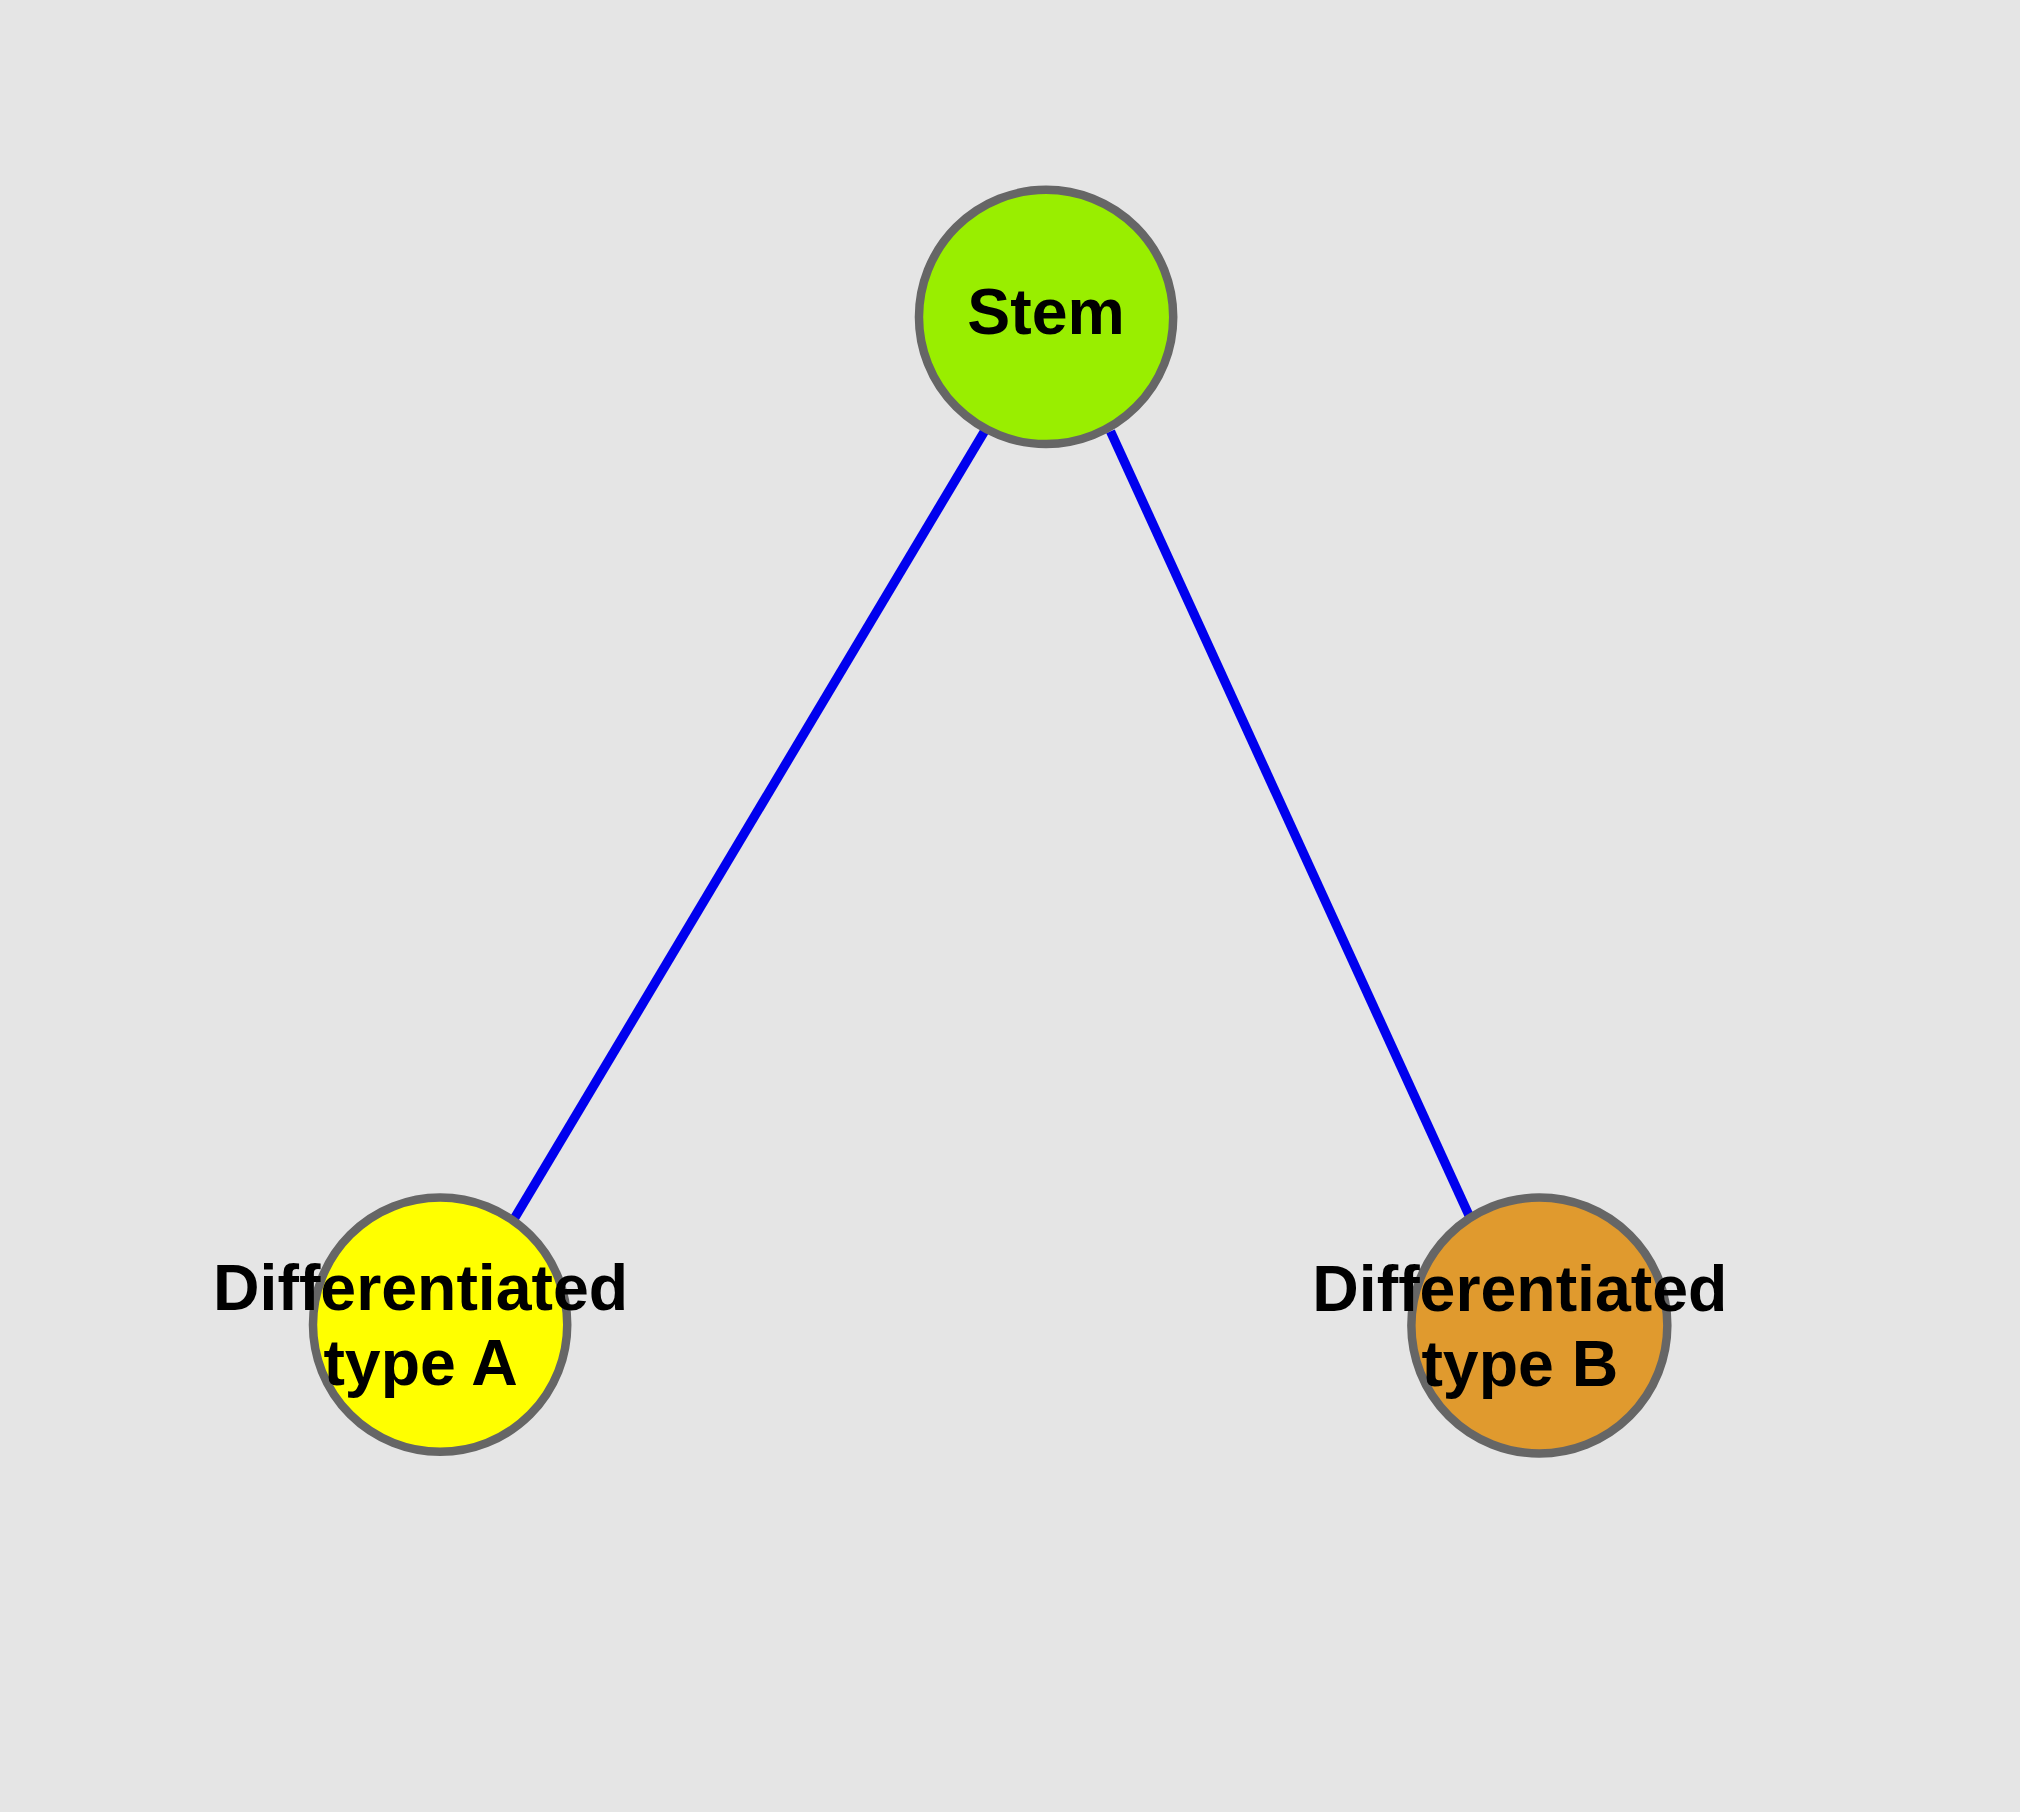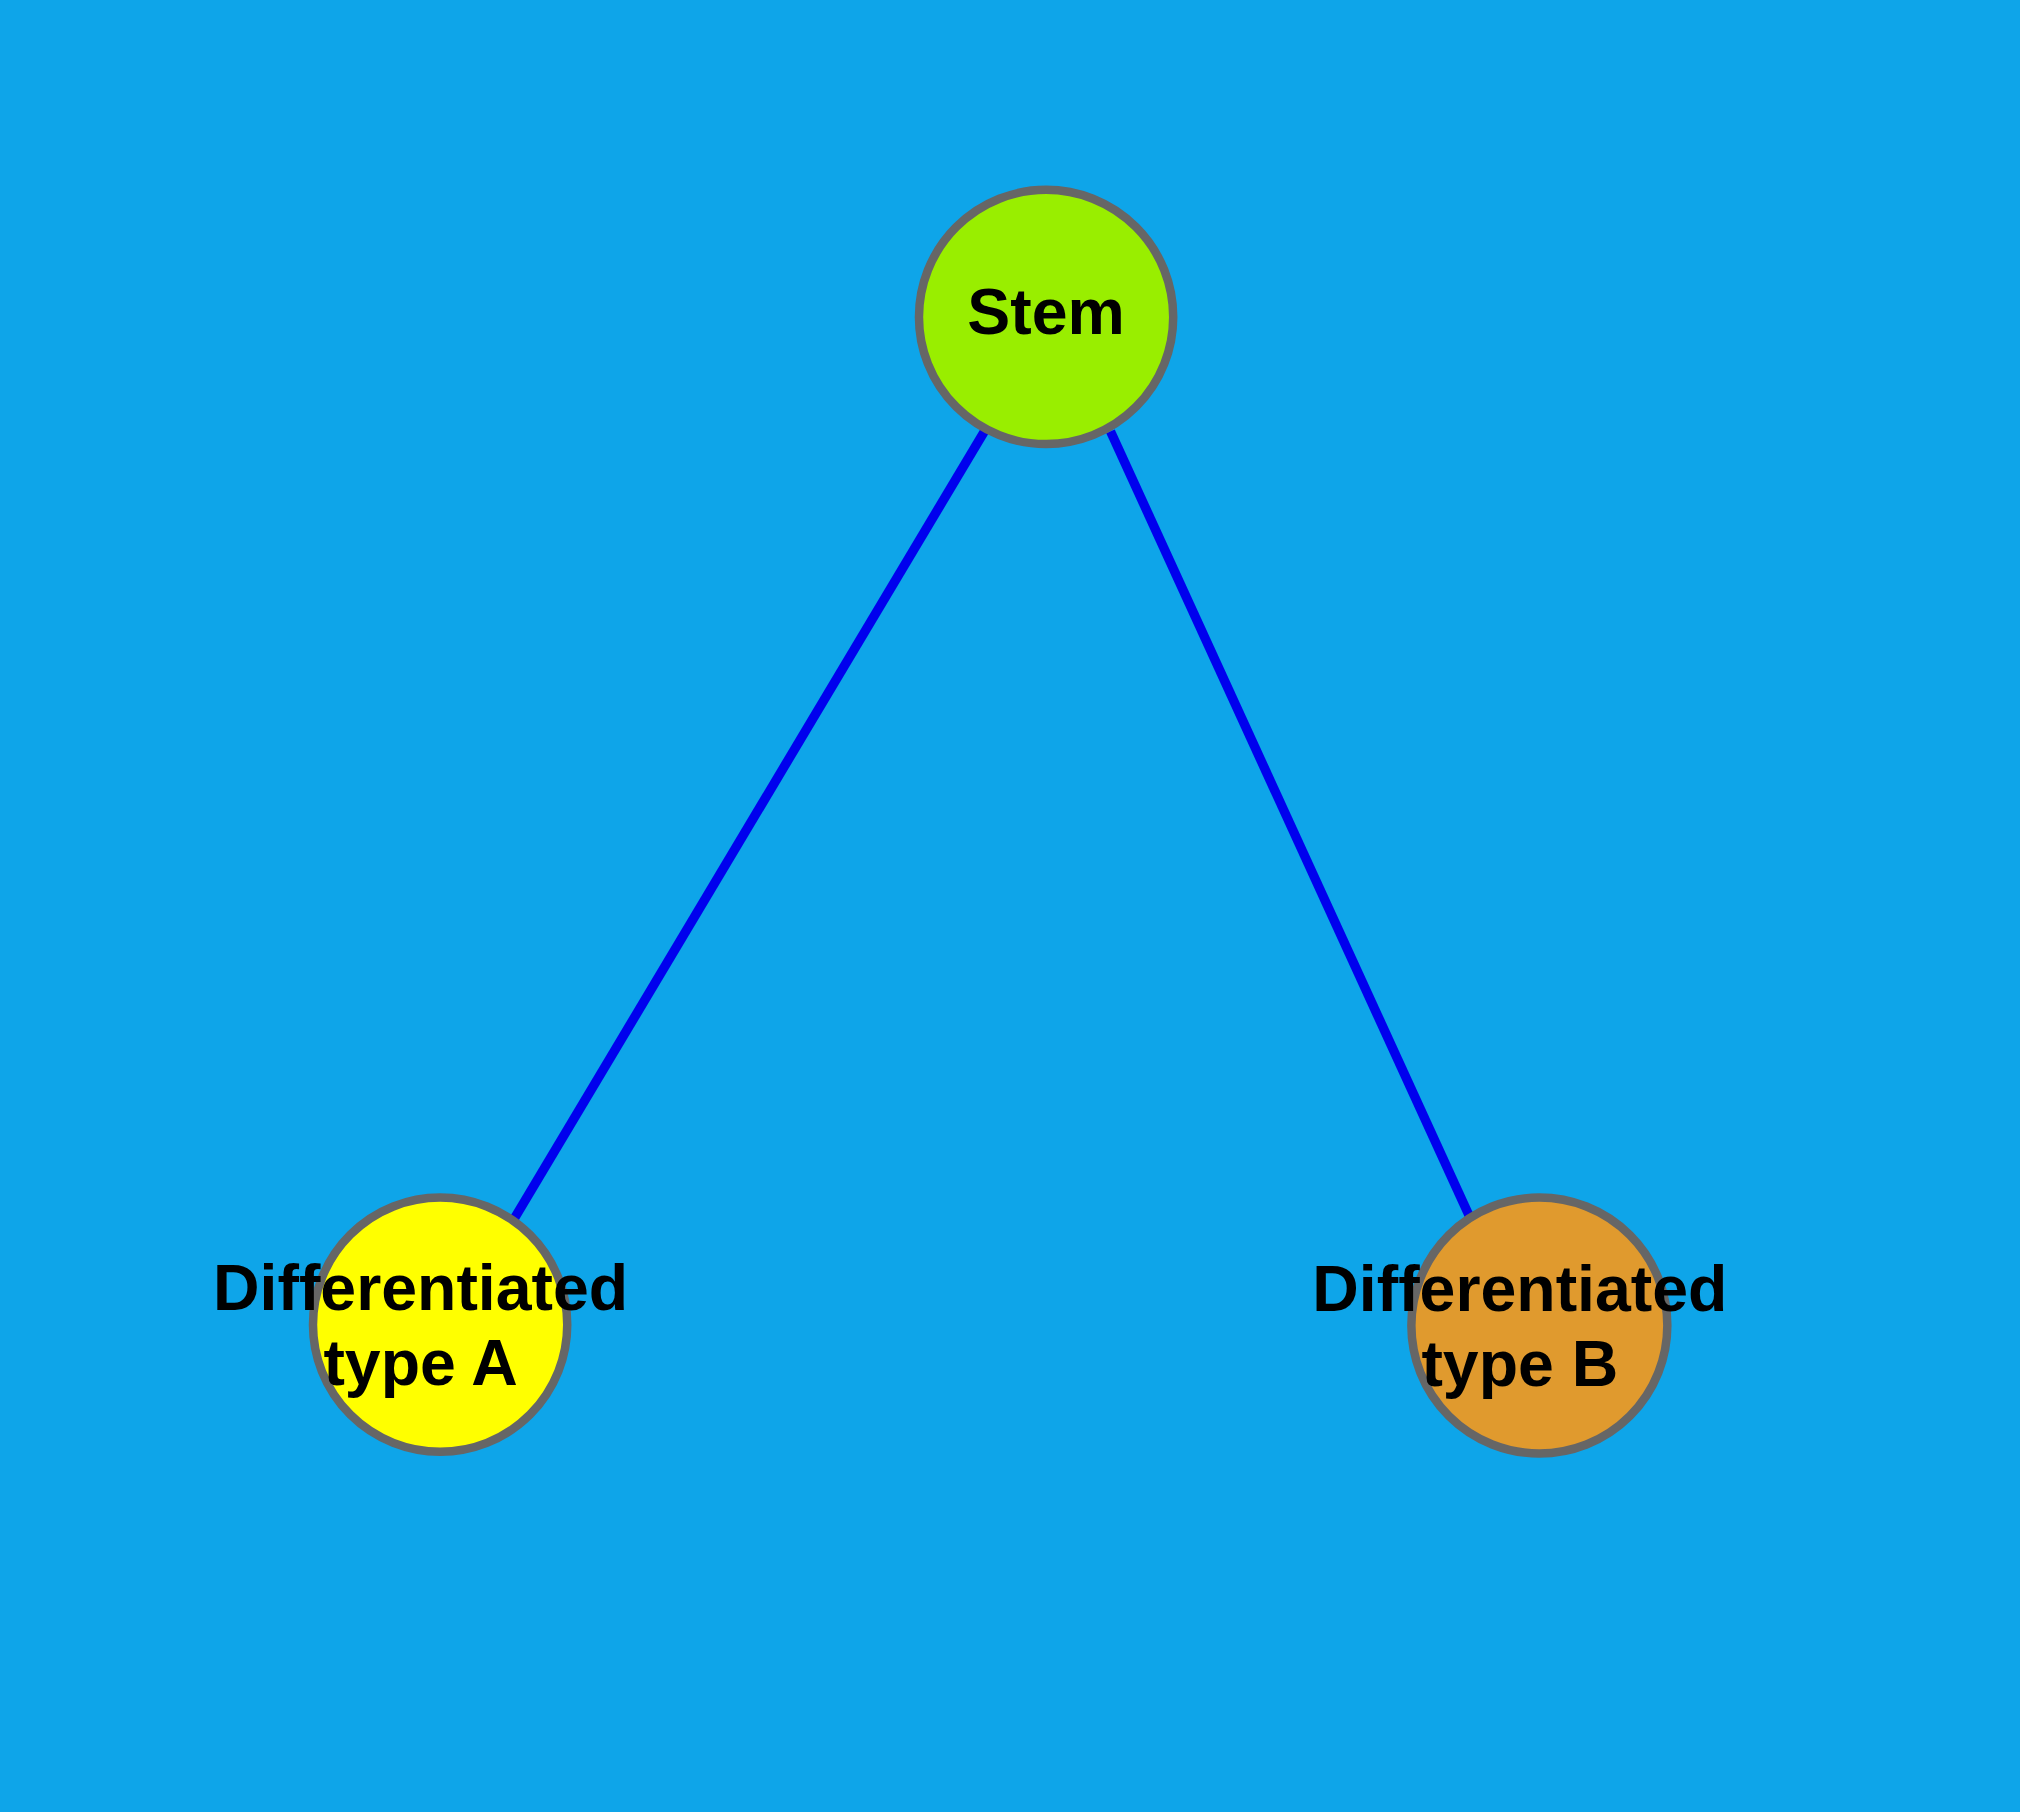--- a/index.html
+++ b/index.html
@@ -39,21 +39,21 @@
     font-weight: bold;
     font-size: 76px;
     fill: #000000;
     text-anchor: middle;
     dominant-baseline: middle;
   }
 </style>
 </head>
 <body style="background: rgb(204, 204, 250);">
 
-<div id="canvas-wrap" style="background: #0ea5e9;">
+<div id="canvas-wrap" style="background: #e5e5e5;">
   <svg id="graph-svg" viewBox="0 0 2384 2138">
 
     <g id="edges-layer">
         <line class="edge-line" x1="1163" y1="506" x2="607" y2="1437" stroke="#0000ee"></line>
         <line class="edge-line" x1="1310" y1="509" x2="1733" y2="1434" stroke="#0000ee"></line>
       </g>
     <g id="nodes-layer">
         <g>
           <circle class="node-circle" cx="1234" cy="374" r="150" fill="#99ee00" stroke="#666666"></circle>
           <text class="node-label" x="1234" y="374"><tspan x="1234" dy="0">Stem</tspan></text>

